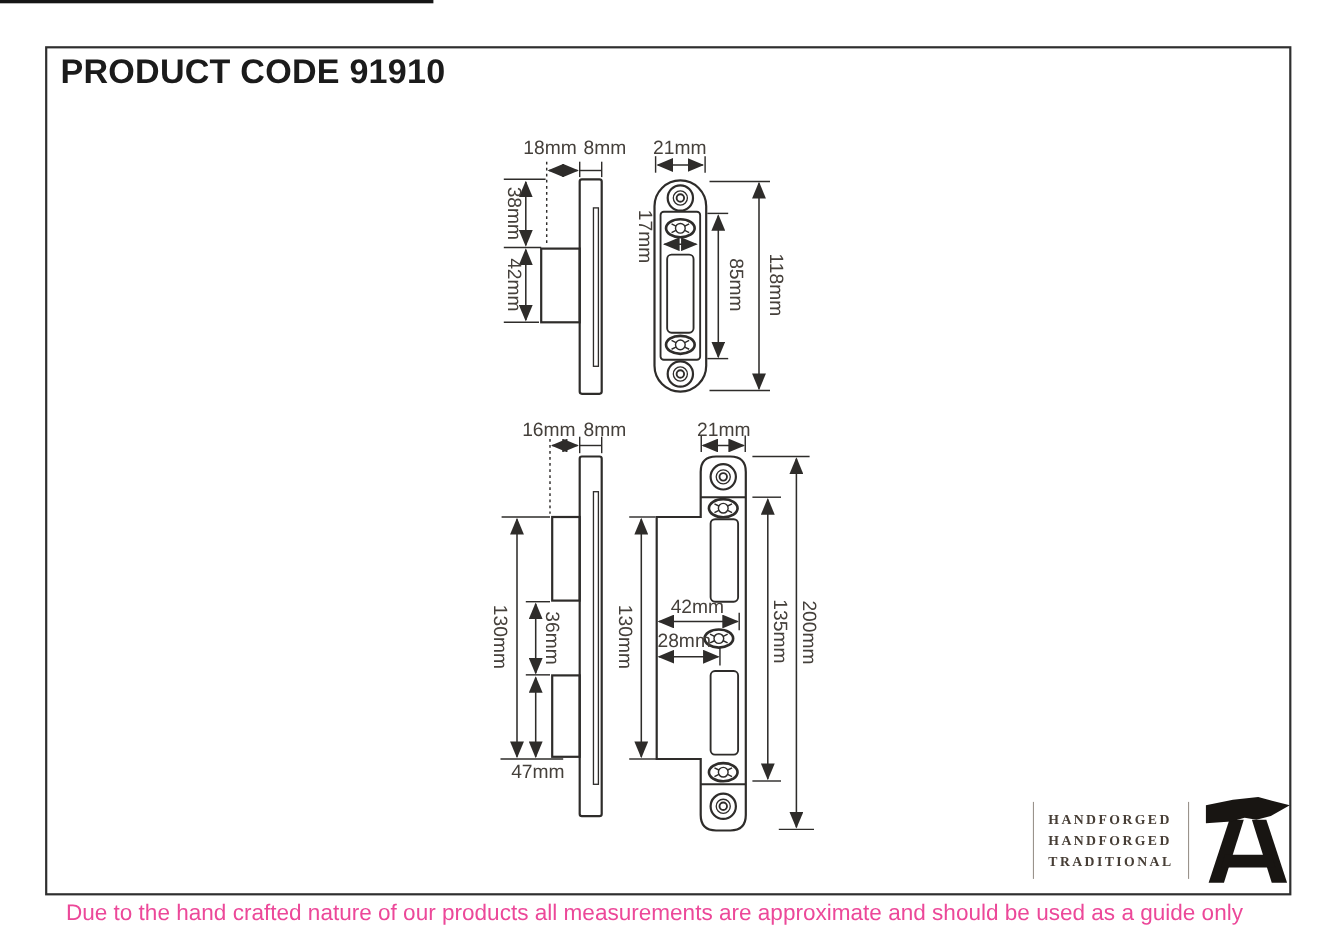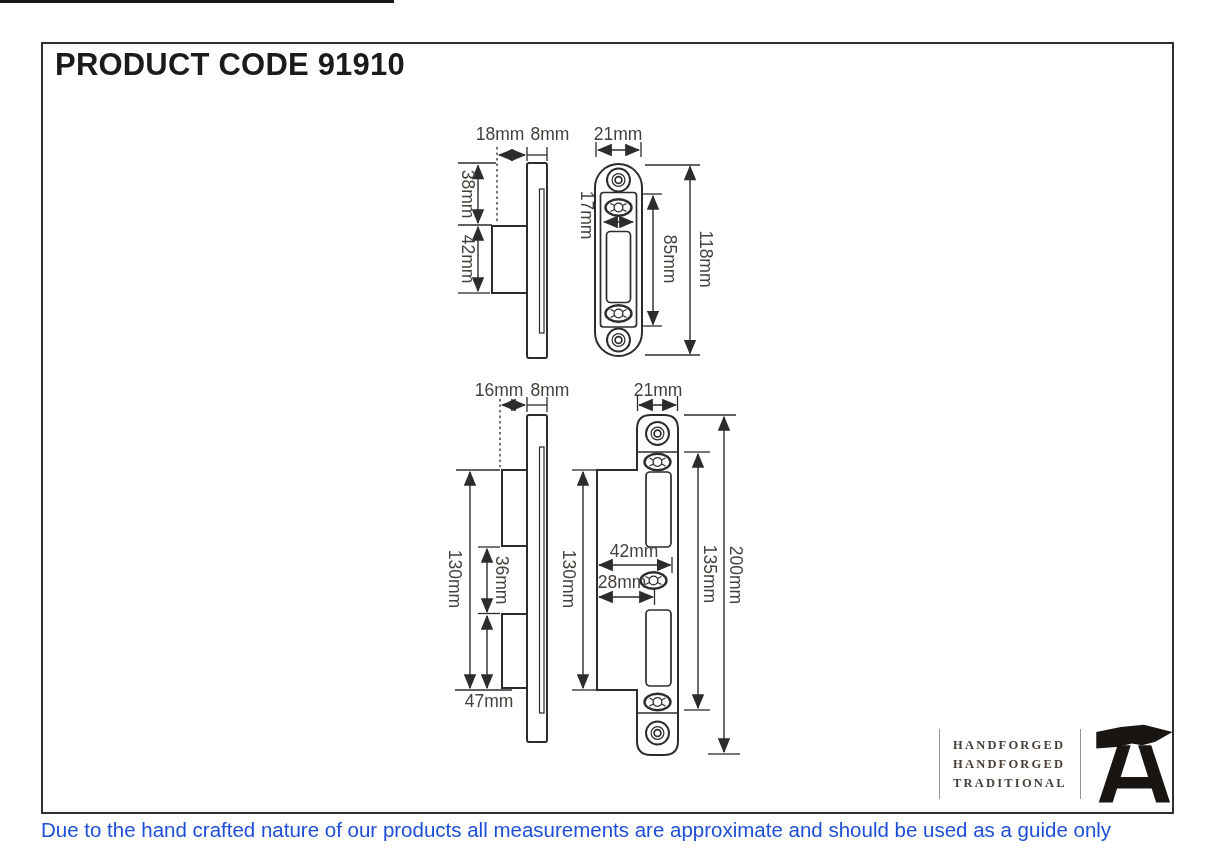--- a/index.html
+++ b/index.html
@@ -3,22 +3,22 @@
 <meta charset="utf-8">
 <style>
   html,body{margin:0;padding:0;background:#ffffff;}
   #stage{position:relative;width:1214px;height:860px;background:#ffffff;overflow:hidden;
          font-family:"Liberation Sans",sans-serif;}
   .edge-artifact{position:absolute;left:0;top:0;width:394px;height:3px;background:#161616;}
   .main-frame{position:absolute;left:41px;top:42px;width:1129px;height:768px;
               border:2px solid #2f2f2f;background:#ffffff;}
   .page-title{position:absolute;left:55px;top:47px;font-size:31px;font-weight:600;
               color:#1b1b1b;letter-spacing:.2px;}
-  .disclaimer{position:absolute;left:41px;top:818px;width:1131px;text-align:left;
-              padding-right:42px;box-sizing:border-box;font-size:20.5px;color:#1d4ed8;}
+  .disclaimer{position:absolute;left:41px;top:818px;width:1131px;text-align:right;
+              padding-right:42px;box-sizing:border-box;font-size:20.5px;color:#ec4899;}
   .drawing-svg{position:absolute;left:0;top:0;}
   .dim{font-family:"Liberation Sans",sans-serif;font-size:17.5px;fill:#45403b;}
   .brand-block{position:absolute;left:939px;top:722px;display:flex;align-items:center;}
   .brand-text{border-left:1px solid #9a938c;border-right:1px solid #9a938c;
               padding:6px 13px;height:58px;display:flex;flex-direction:column;justify-content:center;}
   .brand-text div{font-family:"Liberation Serif",serif;font-size:12.5px;font-weight:700;
                   letter-spacing:2.2px;color:#473e36;line-height:19px;white-space:nowrap;}
   .anvil-wrap{margin-left:12px;width:82px;height:84px;}
 </style>
 </head>

